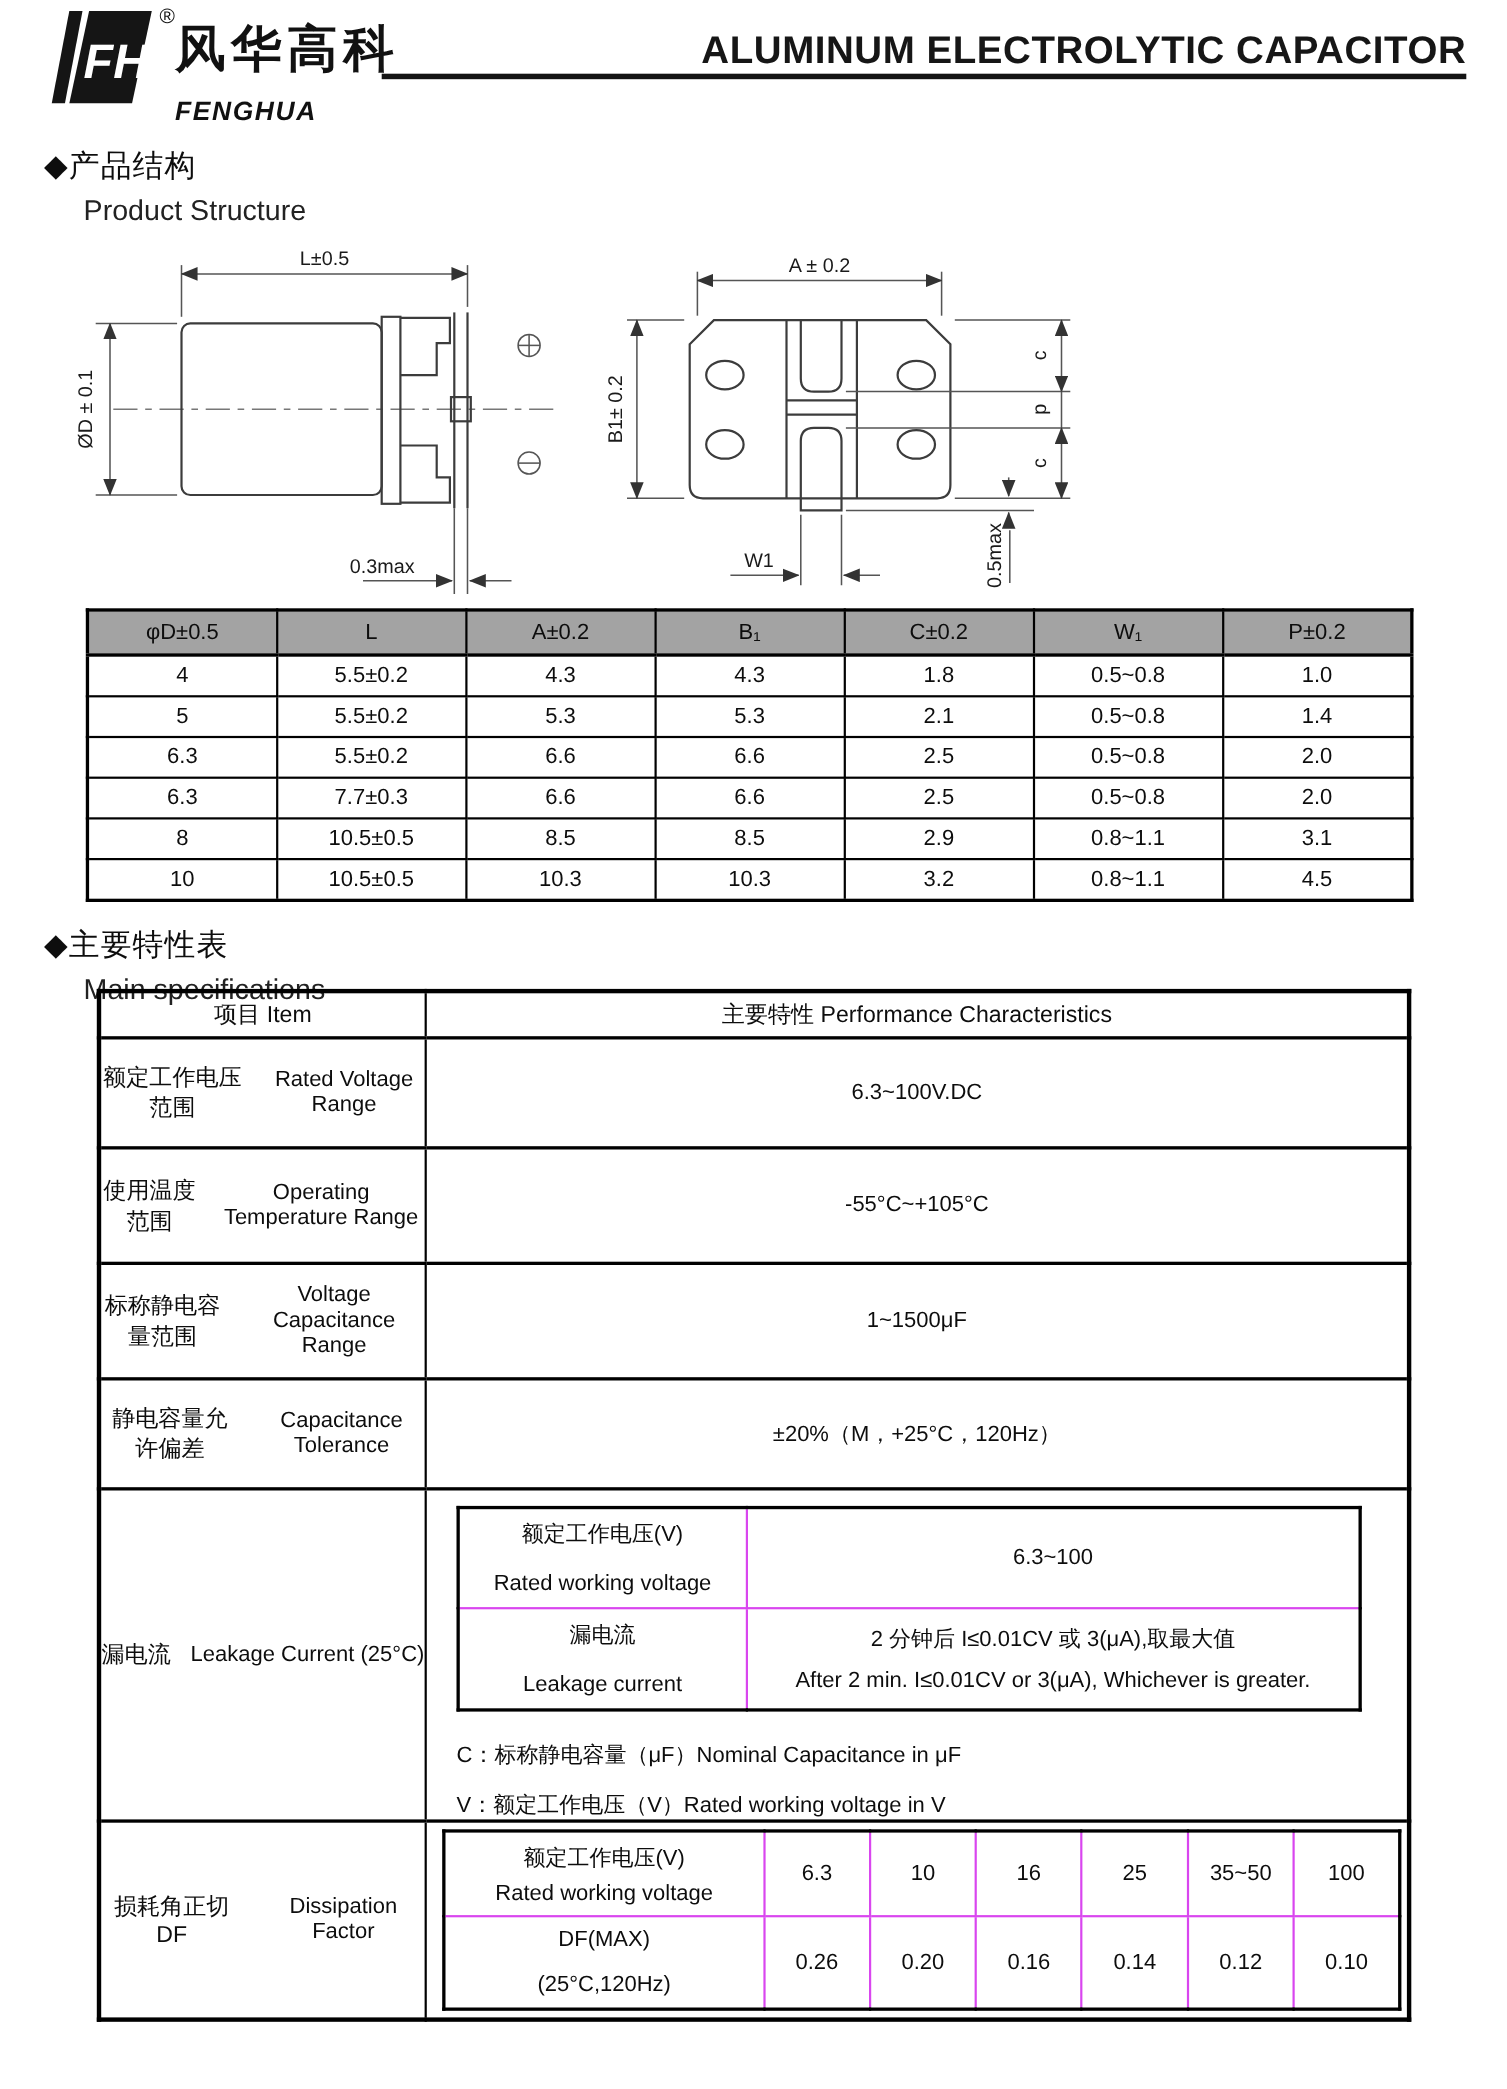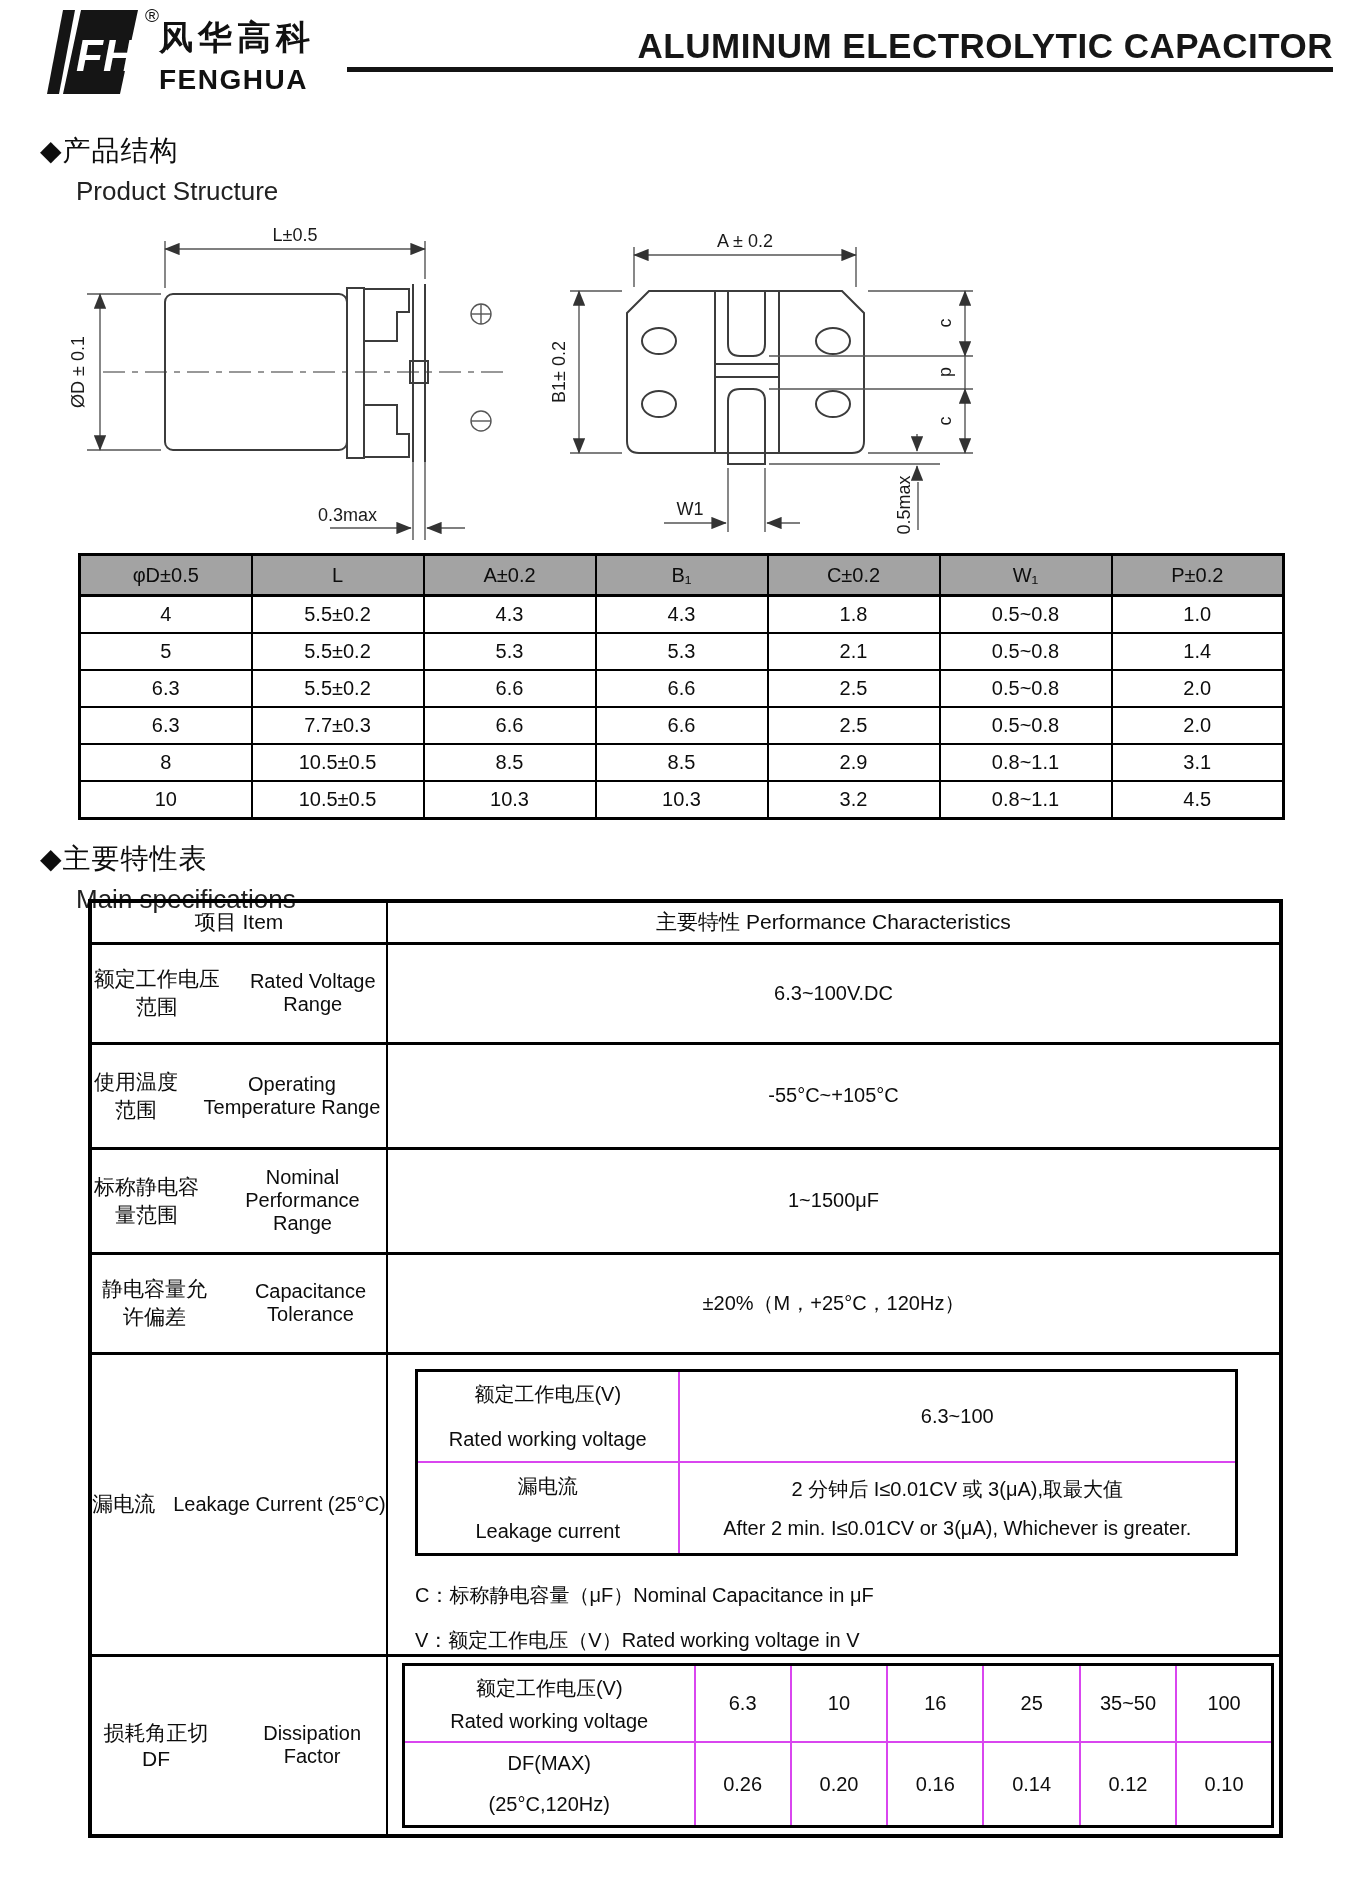--- a/index.html
+++ b/index.html
@@ -7,22 +7,22 @@
   .page {
     position:relative; width:1370px; height:1899px; background:#fff;
     font-family:"Liberation Sans","DejaVu Sans",sans-serif; color:#111;
     overflow:hidden;
   }
   
   .logo { position:absolute; left:35px; top:8px; display:flex; align-items:flex-start; }
   .logo-mark-wrap { position:relative; width:106px; height:86px; }
   .reg { position:absolute; top:-3px; right:-18px; font-size:19px; color:#111; }
   .logo-text { margin-left:18px; }
-  .brand-cn { font-size:34px; font-weight:700; letter-spacing:5px; line-height:1.05; margin-top:12px; white-space:nowrap; }
-  .brand-en { font-size:28px; font-weight:700; letter-spacing:1.5px; margin-top:8px; }
+  .brand-cn { font-size:46px; font-weight:700; letter-spacing:5px; line-height:1.05; margin-top:12px; white-space:nowrap; }
+  .brand-en { font-size:24px; font-weight:700; letter-spacing:1.5px; margin-top:20px;font-style:italic; }
   .page-title { position:absolute; top:26px; right:37px; font-size:35px; font-weight:700; color:#161616; letter-spacing:0.5px; white-space:nowrap; }
   .header-rule { position:absolute; left:347px; top:67px; width:986px; height:5px; background:#141414; }
 
   
   .sec-cn { position:absolute; font-size:28px; color:#0d0d0d; letter-spacing:1px; }
   .sec-en { position:absolute; font-size:26px; color:#222; }
   .s1-cn { left:40px; top:132px; }
   .s1-en { left:76px; top:176px; }
   .s2-cn { left:40px; top:840px; }
   .s2-en { left:76px; top:884px; }
@@ -288,21 +288,21 @@
             <div class="item-en">Operating Temperature Range</div>
           </div>
         </td>
         <td class="val">-55°C~+105°C</td>
       </tr>
 
       <tr style="height:105px">
         <td>
           <div class="item-cell">
             <div class="item-cn">标称静电容量范围</div>
-            <div class="item-en">Nominal Performance Range</div>
+            <div class="item-en">Voltage Capacitance Range</div>
           </div>
         </td>
         <td class="val">1~1500μF</td>
       </tr>
 
       <tr style="height:100px">
         <td>
           <div class="item-cell">
             <div class="item-cn">静电容量允许偏差</div>
             <div class="item-en">Capacitance Tolerance</div>

